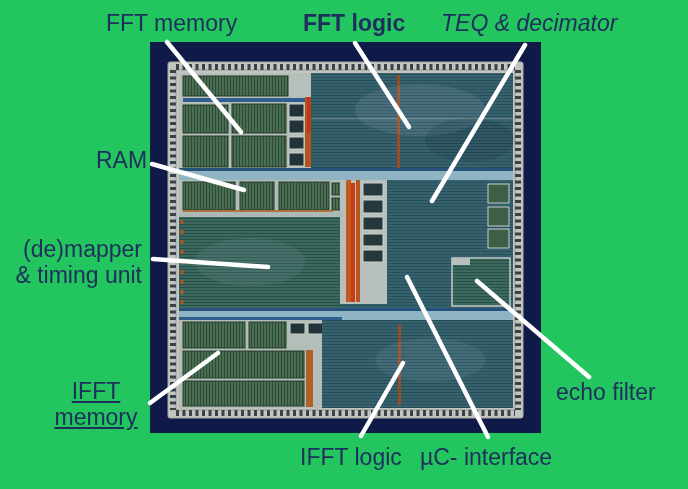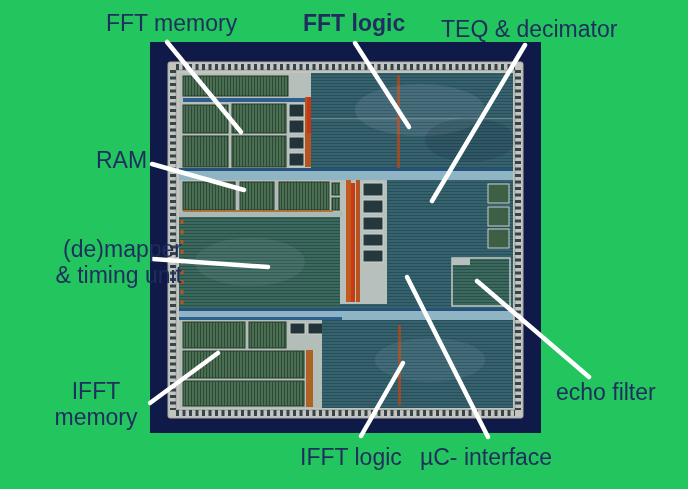--- a/index.html
+++ b/index.html
@@ -8,24 +8,24 @@
     font-family:"Liberation Sans",sans-serif;overflow:hidden;
   }
   .fig-svg{position:absolute;left:0;top:0;}
   .lbl{
     position:absolute;font-size:23px;line-height:26px;color:#1f2e5c;
     white-space:nowrap;letter-spacing:0;
   }
   .lbl .line{display:block;white-space:nowrap;}
   .lbl-fft-memory{left:106px;top:10px;}
   .lbl-fft-logic{left:303px;top:10px;font-weight:bold;}
-  .lbl-teq{left:441px;top:16px;}
+  .lbl-teq{left:441px;top:10px;font-style:italic;}
   .lbl-ram{left:96px;top:147px;text-align:right;}
-  .lbl-demapper{left:0px;top:236px;width:142px;text-align:right;padding-left:40px;}
-  .lbl-ifft-memory{left:40px;top:378px;width:112px;text-align:center;}
+  .lbl-demapper{left:0px;top:236px;width:142px;text-align:right;}
+  .lbl-ifft-memory{left:40px;top:378px;width:112px;text-align:center;text-decoration:underline;}
   .lbl-ifft-logic{left:300px;top:444px;text-align:right;}
   .lbl-uc{left:420px;top:444px;}
   .lbl-echo{left:556px;top:379px;}
 </style>
 </head>
 <body>
 
 <div class="stage">
 
   <svg class="fig-svg" width="688" height="489" viewBox="0 0 688 489">

